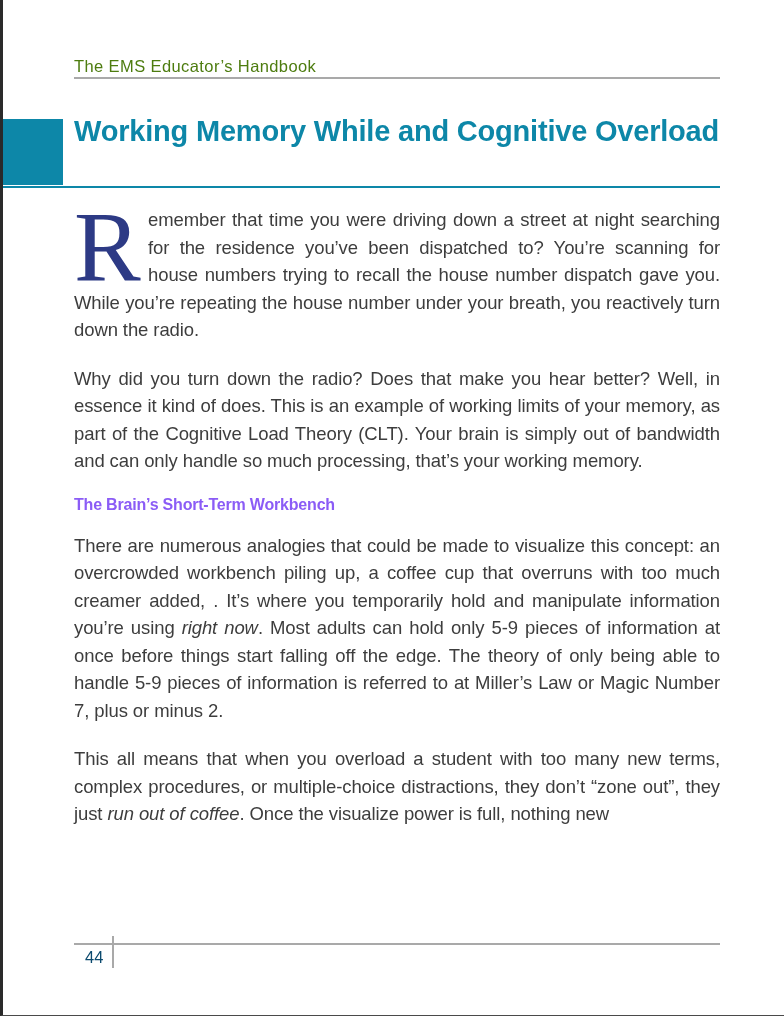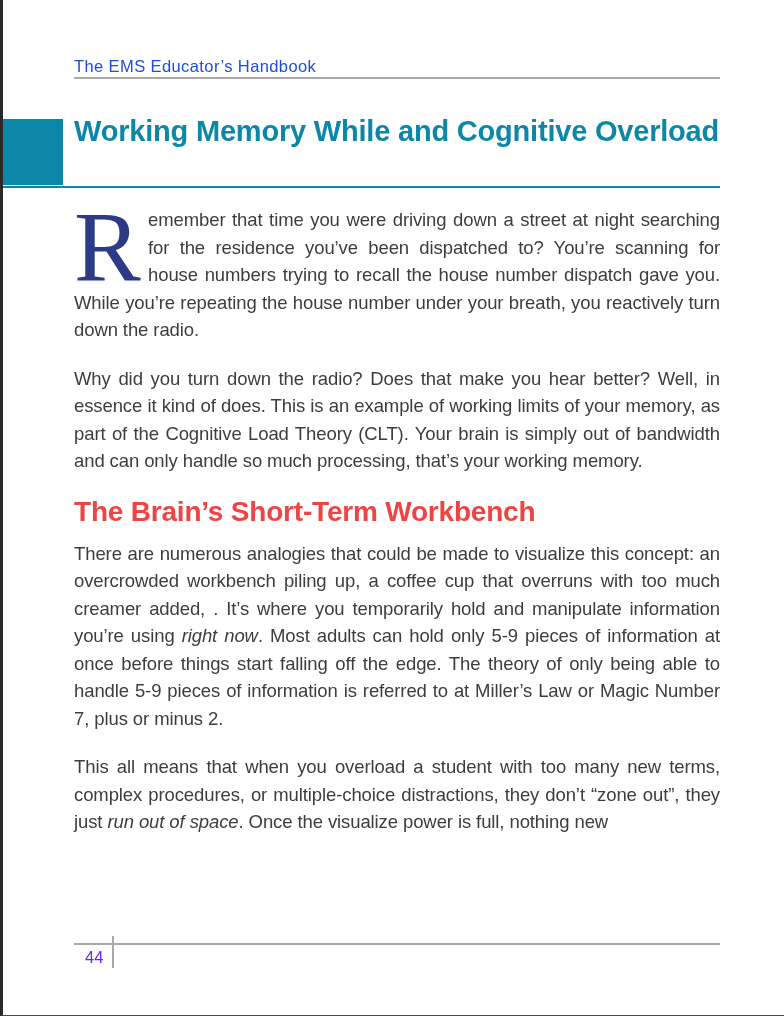--- a/index.html
+++ b/index.html
@@ -12,21 +12,21 @@
     border-bottom: 1px solid #4a4a4a;
     box-sizing: border-box;
     overflow: hidden;
     font-family: "Liberation Sans", sans-serif;
   }
   .running-header {
     position: absolute;
     left: 71px; top: 57px;
     font-size: 16.5px;
     letter-spacing: 0.4px;
-    color: #1d4ed8;
+    color: #4d7c0f;
   }
   .header-rule {
     position: absolute;
     left: 71px; top: 77px;
     width: 646px; height: 2px;
     background: #a9a9a9;
   }
   .accent-block {
     position: absolute;
     left: 0px; top: 119px;
@@ -57,24 +57,24 @@
     color: #3d3d3d;
   }
   .body-para {
     margin: 0 0 21px 0;
     font-size: 18.5px;
     line-height: 27.5px;
     text-align: justify;
     letter-spacing: -0.1px;
   }
   .section-heading {
-    margin: 12px 0 12px 0;
-    font-size: 28px;
+    margin: 12px 0 18px 0;
+    font-size: 16px;
     font-weight: bold;
-    color: #ef4444;
+    color: #8b5cf6;
     letter-spacing: -0.2px;
   }
   .dropcap {
     float: left;
     width: 66px;
     height: 80px;
     font-family: "Liberation Serif", serif;
     font-size: 100px;
     line-height: 78px;
     color: #2d3a85;
@@ -91,38 +91,38 @@
   .footer-tick {
     position: absolute;
     left: 109px; top: 936px;
     width: 2px; height: 32px;
     background: #a9a9a9;
   }
   .page-number {
     position: absolute;
     left: 82px; top: 948px;
     font-size: 16.5px;
-    color: #6d28d9;
+    color: #0c4a6e;
   }
 </style>
 </head>
 <body>
 
 <div class="page">
   <div class="running-header">The EMS Educator’s Handbook</div>
   <div class="header-rule"></div>
 
   <div class="accent-block"></div>
   <h1 class="chapter-title">Working Memory While and Cognitive Overload</h1>
   <div class="title-rule"></div>
 
   <div class="article" id="article">
       <p class="body-para"><span class="dropcap">R</span><span>emember that time you were driving down a street at night searching for the residence you’ve been dispatched to? You’re scanning for house numbers trying to recall the house number dispatch gave you. While you’re repeating the house number under your breath, you reactively turn down the radio.</span></p>
       <p class="body-para"><span>Why did you turn down the radio? Does that make you hear better? Well, in essence it kind of does. This is an example of working limits of your memory, as part of the Cognitive Load Theory (CLT). Your brain is simply out of bandwidth and can only handle so much processing, that’s your working memory.</span></p>
       <h2 class="section-heading">The Brain’s Short-Term Workbench</h2>
       <p class="body-para"><span>There are numerous analogies that could be made to visualize this concept: an overcrowded workbench piling up, a coffee cup that overruns with too much creamer added, . It’s where you temporarily hold and manipulate information you’re using </span><span class="italic">right now</span><span>. Most adults can hold only 5-9 pieces of information at once before things start falling off the edge. The theory of only being able to handle 5-9 pieces of information is referred to at Miller’s Law or Magic Number 7, plus or minus 2.</span></p>
-      <p class="body-para"><span>This all means that when you overload a student with too many new terms, complex procedures, or multiple-choice distractions, they don’t “zone out”, they just </span><span class="italic">run out of space</span><span>. Once the visualize power is full, nothing new</span></p>
+      <p class="body-para"><span>This all means that when you overload a student with too many new terms, complex procedures, or multiple-choice distractions, they don’t “zone out”, they just </span><span class="italic">run out of coffee</span><span>. Once the visualize power is full, nothing new</span></p>
     </div>
 
   <div class="footer-rule"></div>
   <div class="footer-tick"></div>
   <div class="page-number">44</div>
 </div>
 
 </body></html>

